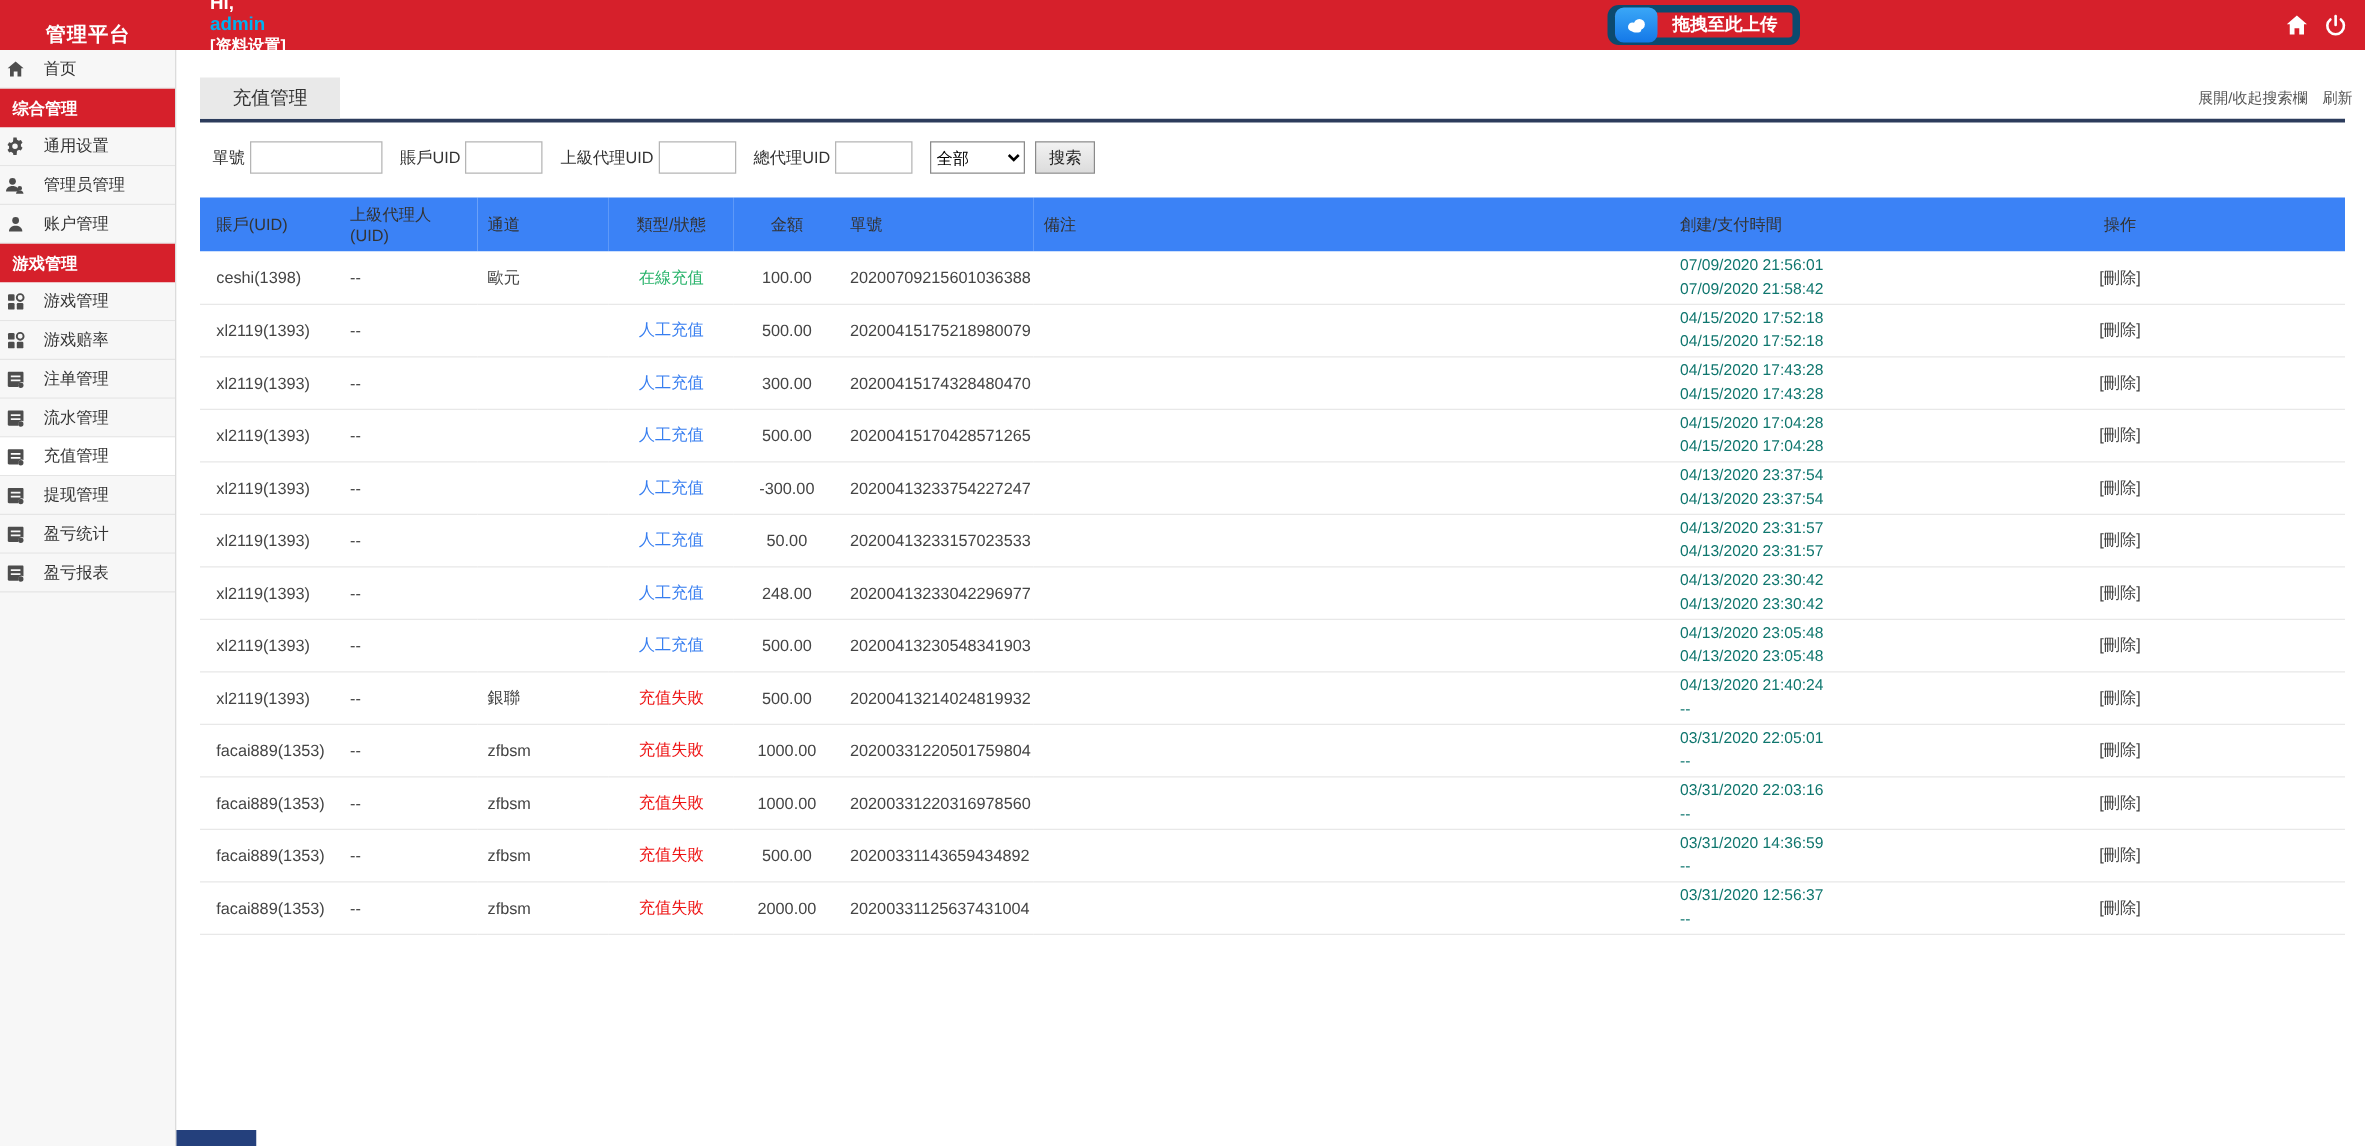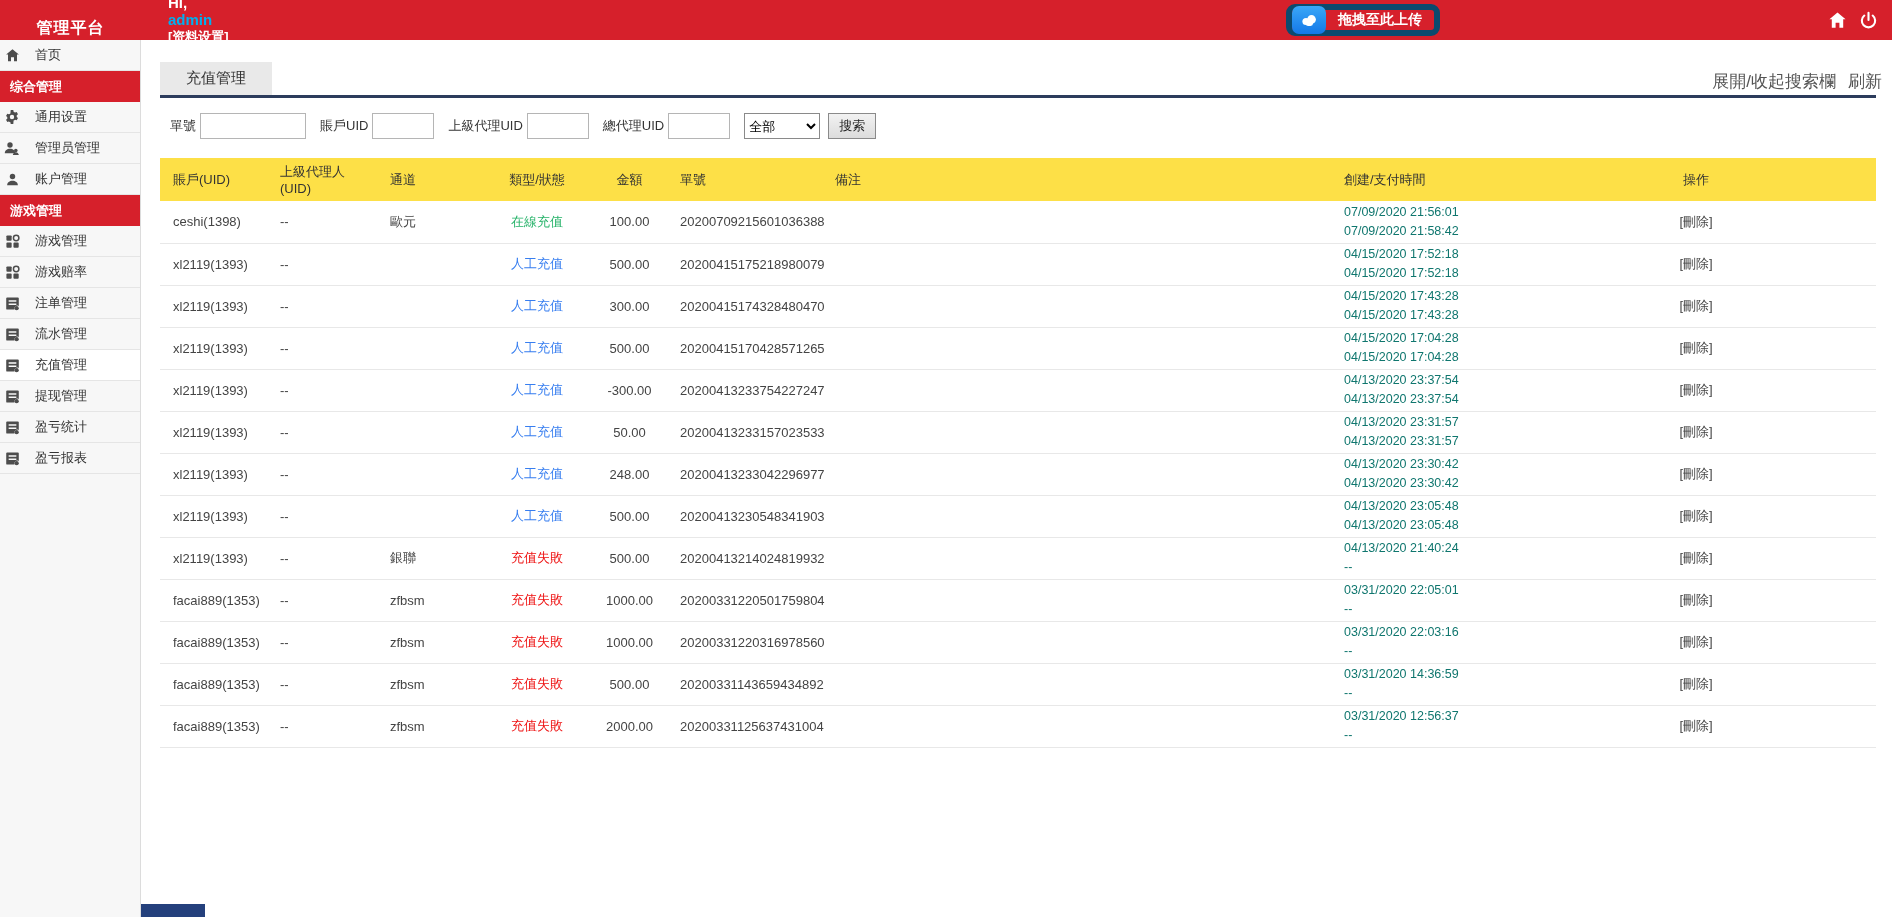--- a/index.html
+++ b/index.html
@@ -27,40 +27,40 @@
   
   .sidebar{position:absolute;top:40px;left:0;width:141px;bottom:0;background:var(--side-bg);border-right:1px solid #dcdcdc;z-index:10;}
   .side-item{height:31px;display:flex;align-items:center;padding-left:4px;gap:15px;border-bottom:1px solid #e5e5e5;font-size:13px;color:#333;cursor:pointer;background:var(--side-bg);}
   .side-item.active{background:#fff;}
   .side-item .s-icon{width:16px;height:16px;display:flex;align-items:center;justify-content:center;}
   .side-item svg{fill:#4d4d4d;}
   .side-section{height:31px;background:var(--red);display:flex;align-items:center;padding-left:10px;color:#fff;font-size:13px;font-weight:bold;}
 
   
   .main{position:absolute;top:40px;left:141px;right:0;bottom:0;background:#fff;padding:18px 16px 0 19px;}
-  .toolbar-links{position:absolute;top:30px;right:10px;font-size:17px;color:#555;display:flex;gap:12px;}
+  .toolbar-links{position:absolute;top:30px;right:10px;font-size:12px;color:#555;display:flex;gap:12px;}
   .toolbar-links span{cursor:pointer;}
 
   .panel-head{display:flex;align-items:stretch;border-bottom:3px solid var(--navy);height:36px;margin-top:4px;}
   .panel-title{background:#e9e9e9;padding:0 26px;font-size:15px;color:#333;display:flex;align-items:center;}
   .tabs{display:flex;margin-left:32px;align-items:stretch;}
   .tab{font-size:13px;color:#444;padding:0 13px;display:flex;align-items:center;cursor:pointer;}
   .tab.active{background:var(--navy);color:#fff;font-weight:bold;padding:0 15px;}
   .tab.sep{border-left:1px solid #ccc;}
 
   .search-bar{display:flex;align-items:center;padding:15px 0 4px 10px;font-size:13px;color:#333;}
   .search-field{display:flex;align-items:center;margin-right:14px;}
   .search-field label{margin-right:4px;white-space:nowrap;}
   .search-field input{height:26px;border:1px solid #b5b5b5;background:#fff;outline:none;padding:0 4px;font-size:13px;}
   .w-lg{width:106px;} .w-sm{width:62px;}
   .search-select{height:26px;width:76px;font-size:13px;border:1px solid #8a8a8a;background:#fff;margin-right:8px;}
   .search-btn{height:26px;padding:0 10px;font-size:13px;color:#222;background:linear-gradient(180deg,#f2f2f2,#dcdcdc);border:1px solid #8a8a8a;cursor:pointer;}
 
   table{width:100%;border-collapse:collapse;table-layout:fixed;margin-top:15px;font-size:13px;color:#333;}
-  thead th{background:#fde047;height:43px;font-weight:normal;text-align:left;padding:0 8px;color:#333;}
+  thead th{background:#3b82f6;height:43px;font-weight:normal;text-align:left;padding:0 8px;color:#333;}
   thead th.c, td.c{text-align:center;}
   tbody td{height:42px;border-bottom:1px solid var(--border);padding:0 8px;color:#444;white-space:nowrap;}
   td.first, th.first{padding-left:13px;}
   .time-cell div{font-size:12.5px;color:#0f766e;line-height:1.5;}
   .action-link{cursor:pointer;color:#444;}
   .status{font-weight:normal;}
 
   .bottom-bar{position:absolute;left:55px;bottom:0;width:150px;height:13px;background:#24407c;}
 </style>
 </head>

